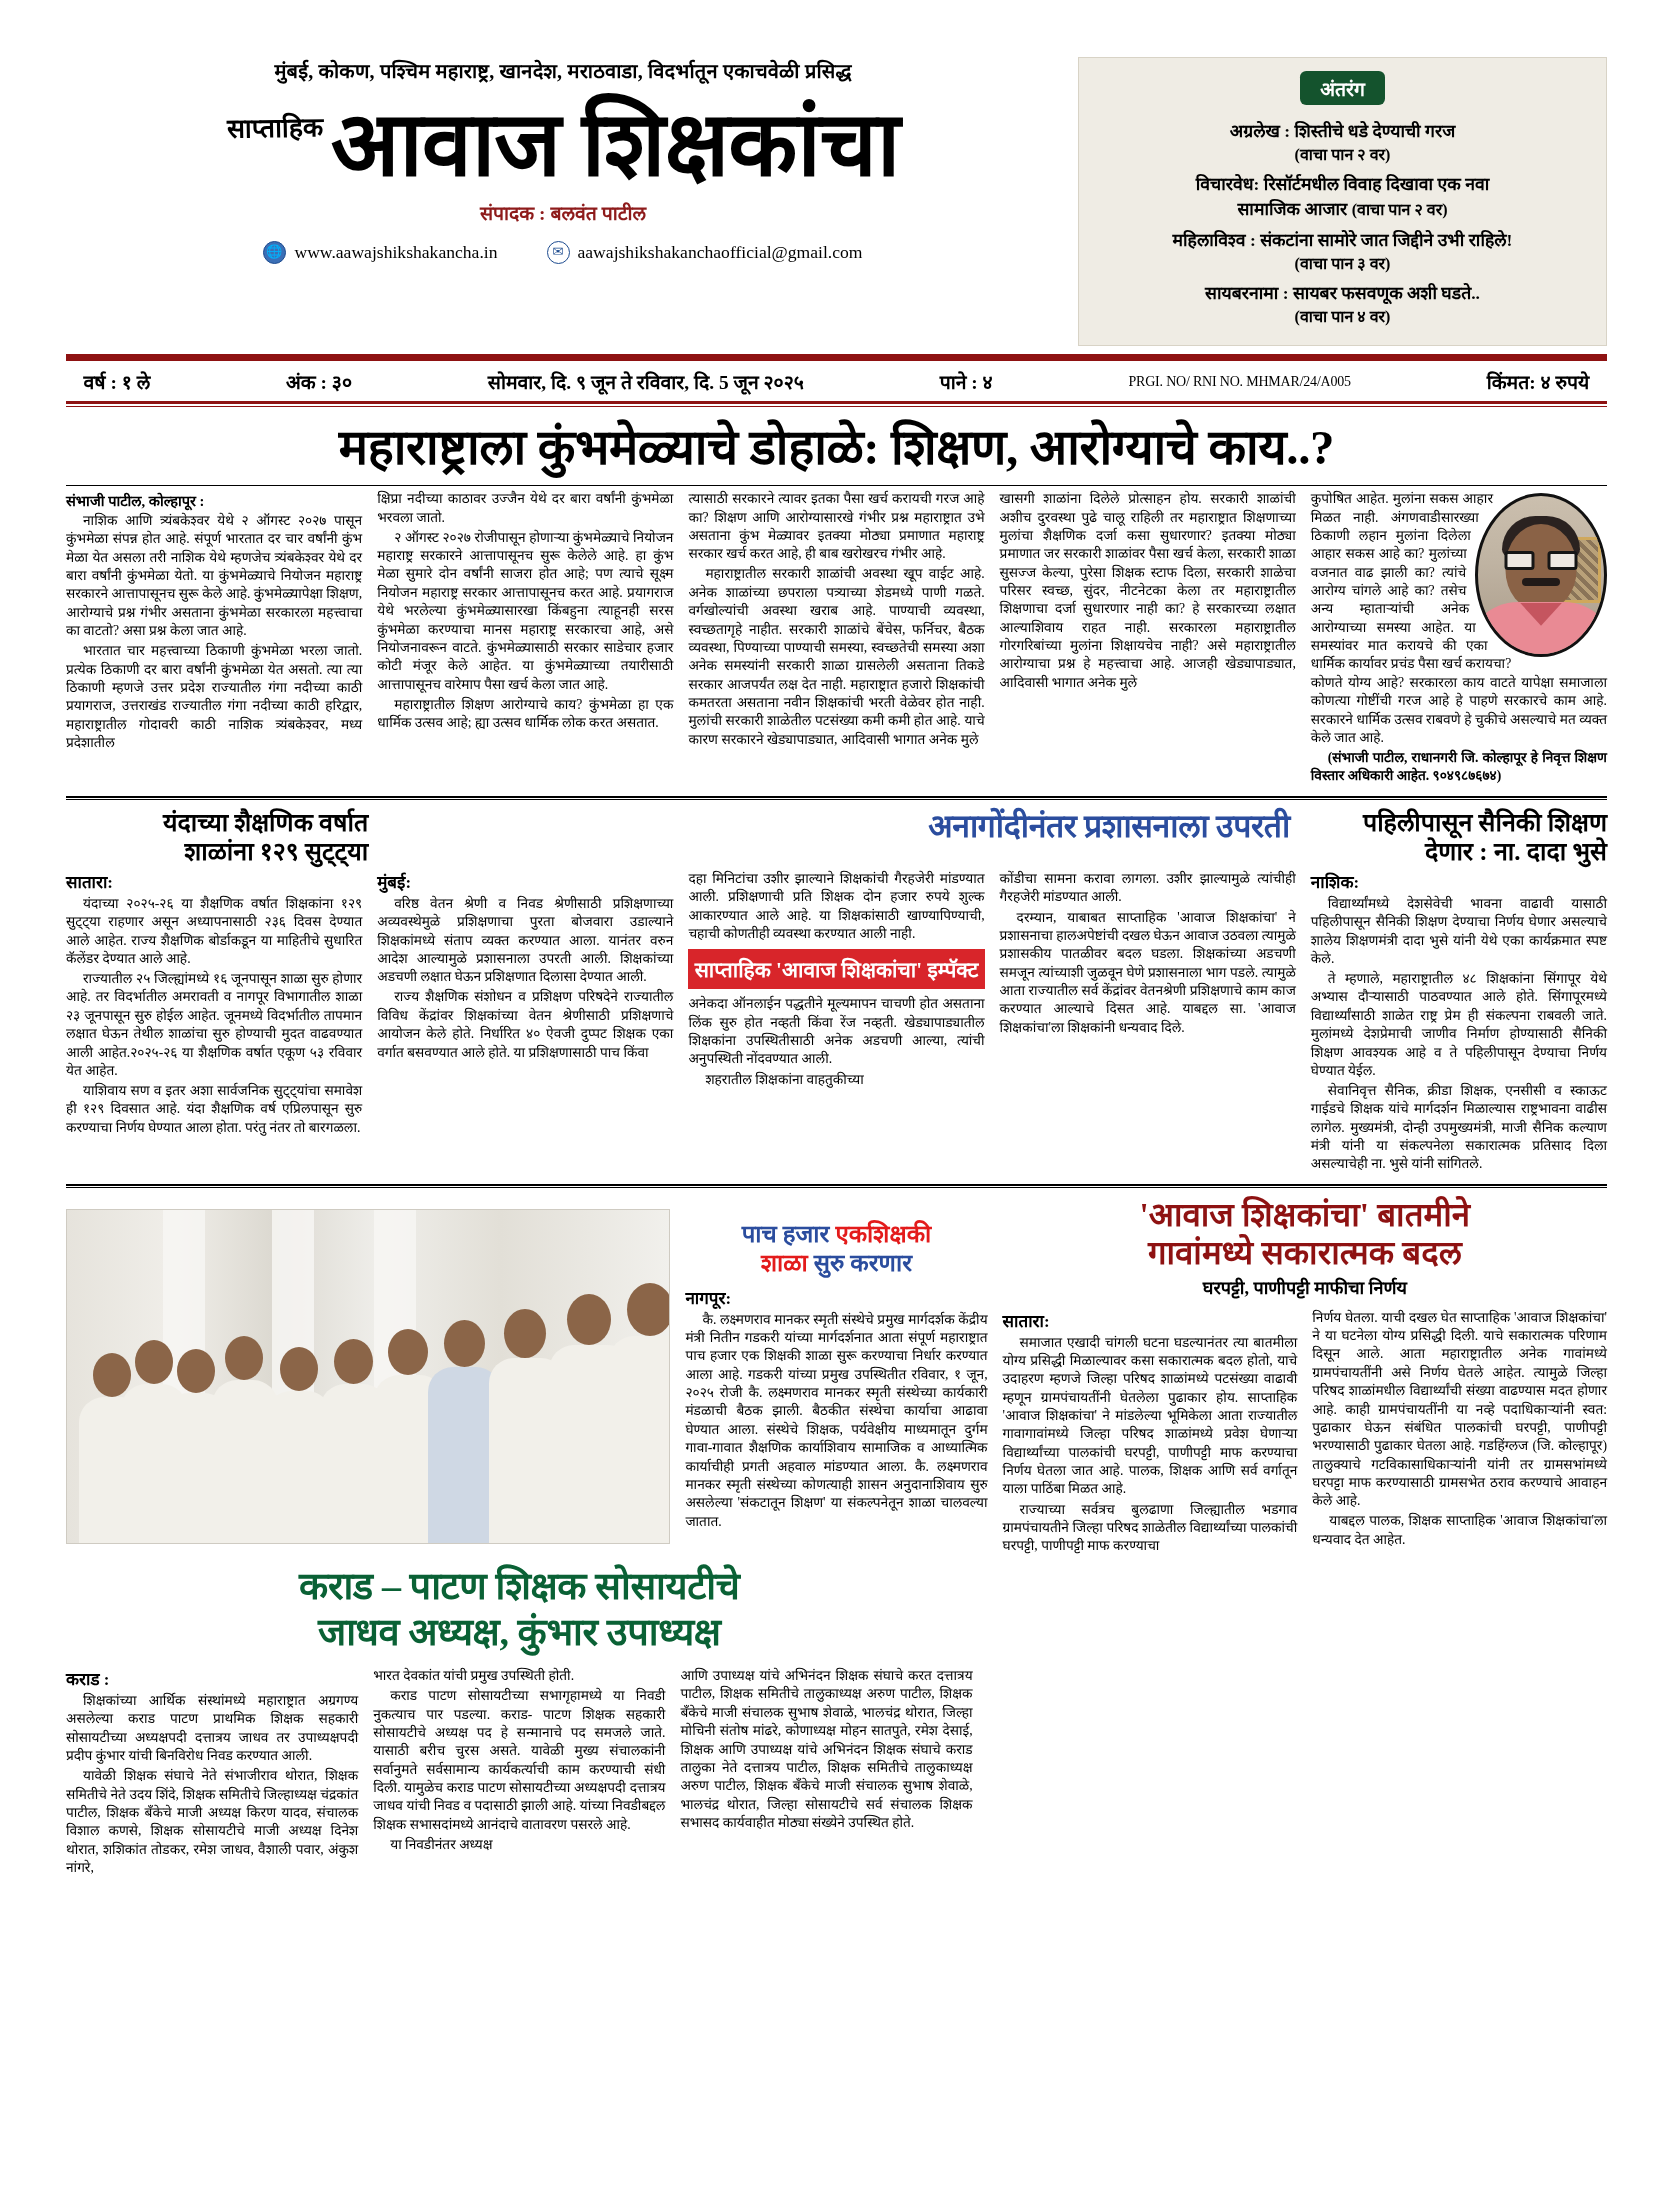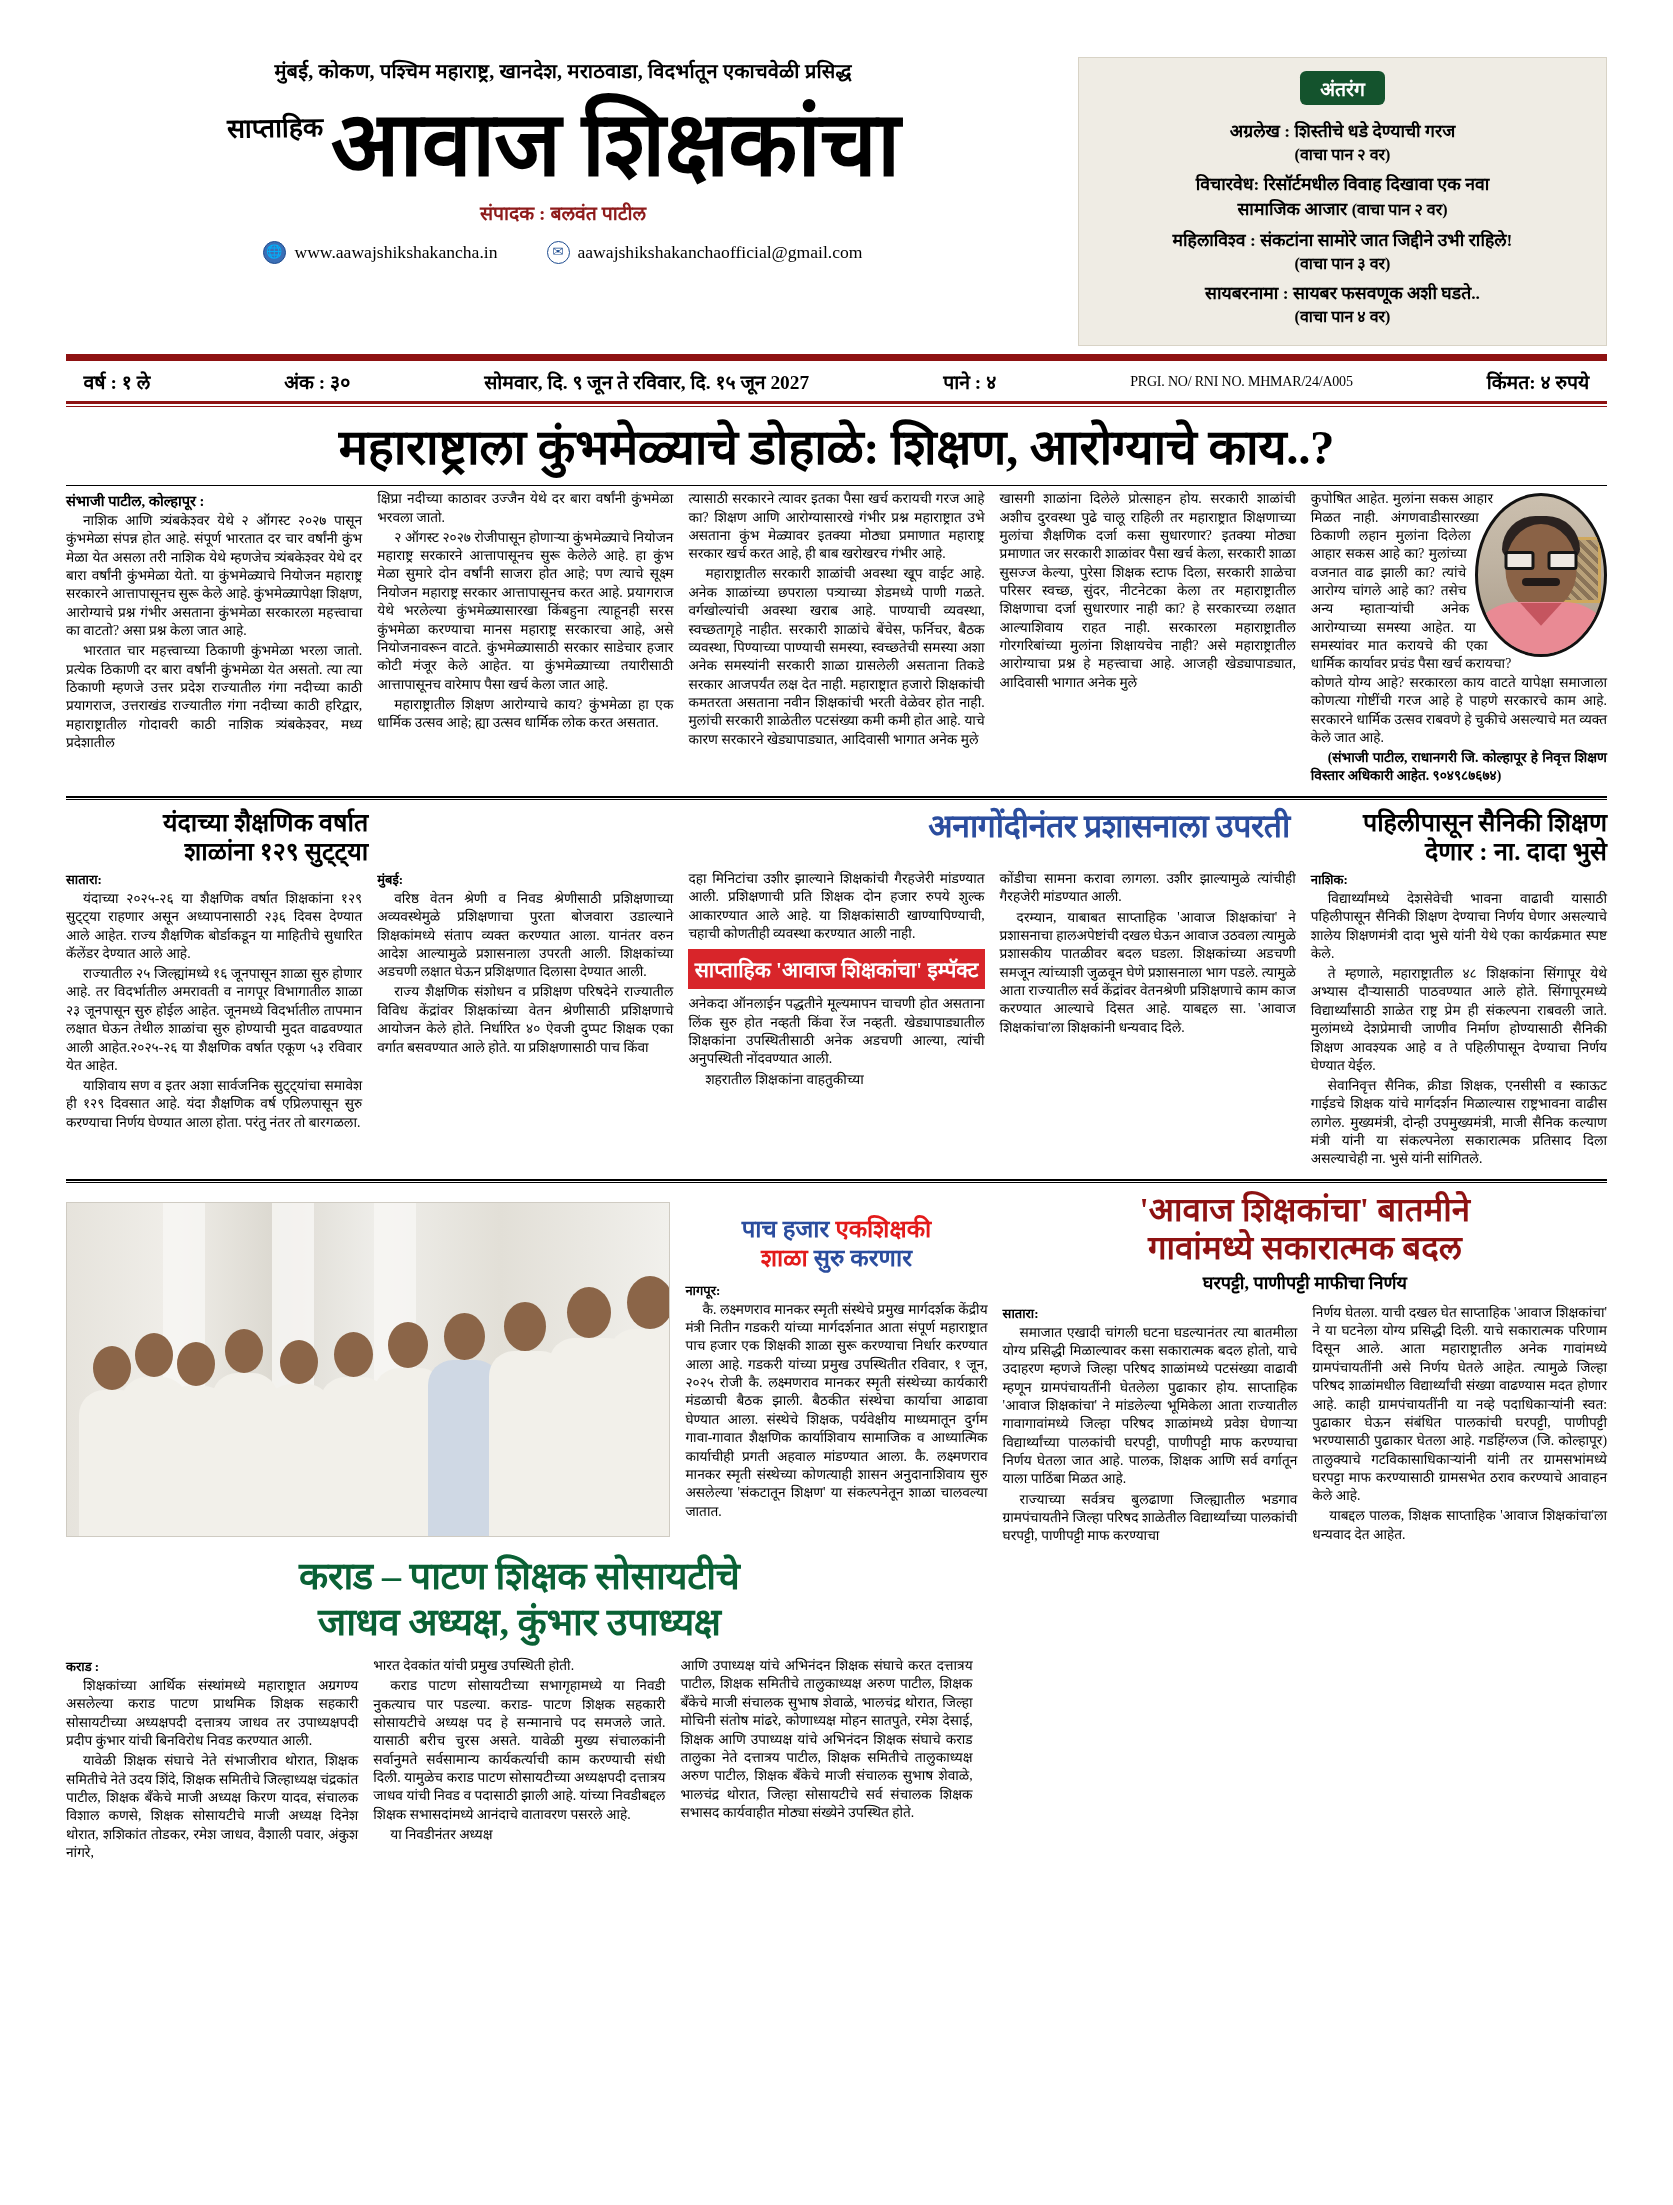--- a/index.html
+++ b/index.html
@@ -79,21 +79,21 @@
 
   
   .cols{display:flex;gap:15px;text-align:justify;}
   .col{flex:1 1 0;min-width:0;}
   p.body{
     font-size:13.7px;line-height:1.34;text-align:justify;
     text-justify:inter-word;margin-bottom:1.8px;text-indent:17px;
     font-family:"Liberation Serif","DejaVu Serif",serif;
   }
   p.body.noind{text-indent:0;}
-  .dateline{font-size:13px;font-weight:700;margin-bottom:1.8px;}
+  .dateline{font-size:17px;font-weight:700;margin-bottom:1.8px;}
   .byline{font-size:14.6px;font-weight:700;margin-bottom:1.8px;}
 
   
   .author-photo{
     float:right;width:132px;height:164px;margin:2.6px 0 4.4px 8.8px;
     border-radius:50%;border:3.5px solid #111;overflow:hidden;position:relative;
     background:linear-gradient(180deg,#cbbfae 0%,#bfb3a2 42%,#a99a88 100%);
     shape-outside:ellipse(50% 50%);
   }
   .ap-frame{position:absolute;right:2.6px;top:26%;width:38px;height:66px;
@@ -195,21 +195,21 @@
       <div class="index-line">सायबरनामा : सायबर फसवणूक अशी घडते..</div>
       <div class="index-sub">(वाचा पान ४ वर)</div>
     </div>
   </div>
 
   <div class="rule-thick"></div>
 
   <div class="infobar">
     <span>वर्ष : १ ले</span>
     <span>अंक : ३०</span>
-    <span>सोमवार, दि. ९ जून ते रविवार, दि. १५ जून 2027</span>
+    <span>सोमवार, दि. ९ जून ते रविवार, दि. 5 जून २०२५</span>
     <span>पाने : ४</span>
     <span class="reg">PRGI. NO/ RNI NO. MHMAR/24/A005</span>
     <span>किंमत: ४ रुपये</span>
   </div>
 
   <div class="rule-double"></div>
 
   <div class="lead-headline">महाराष्ट्राला कुंभमेळ्याचे डोहाळे: शिक्षण, आरोग्याचे काय..?</div>
   <div class="hr-black"></div>
 

